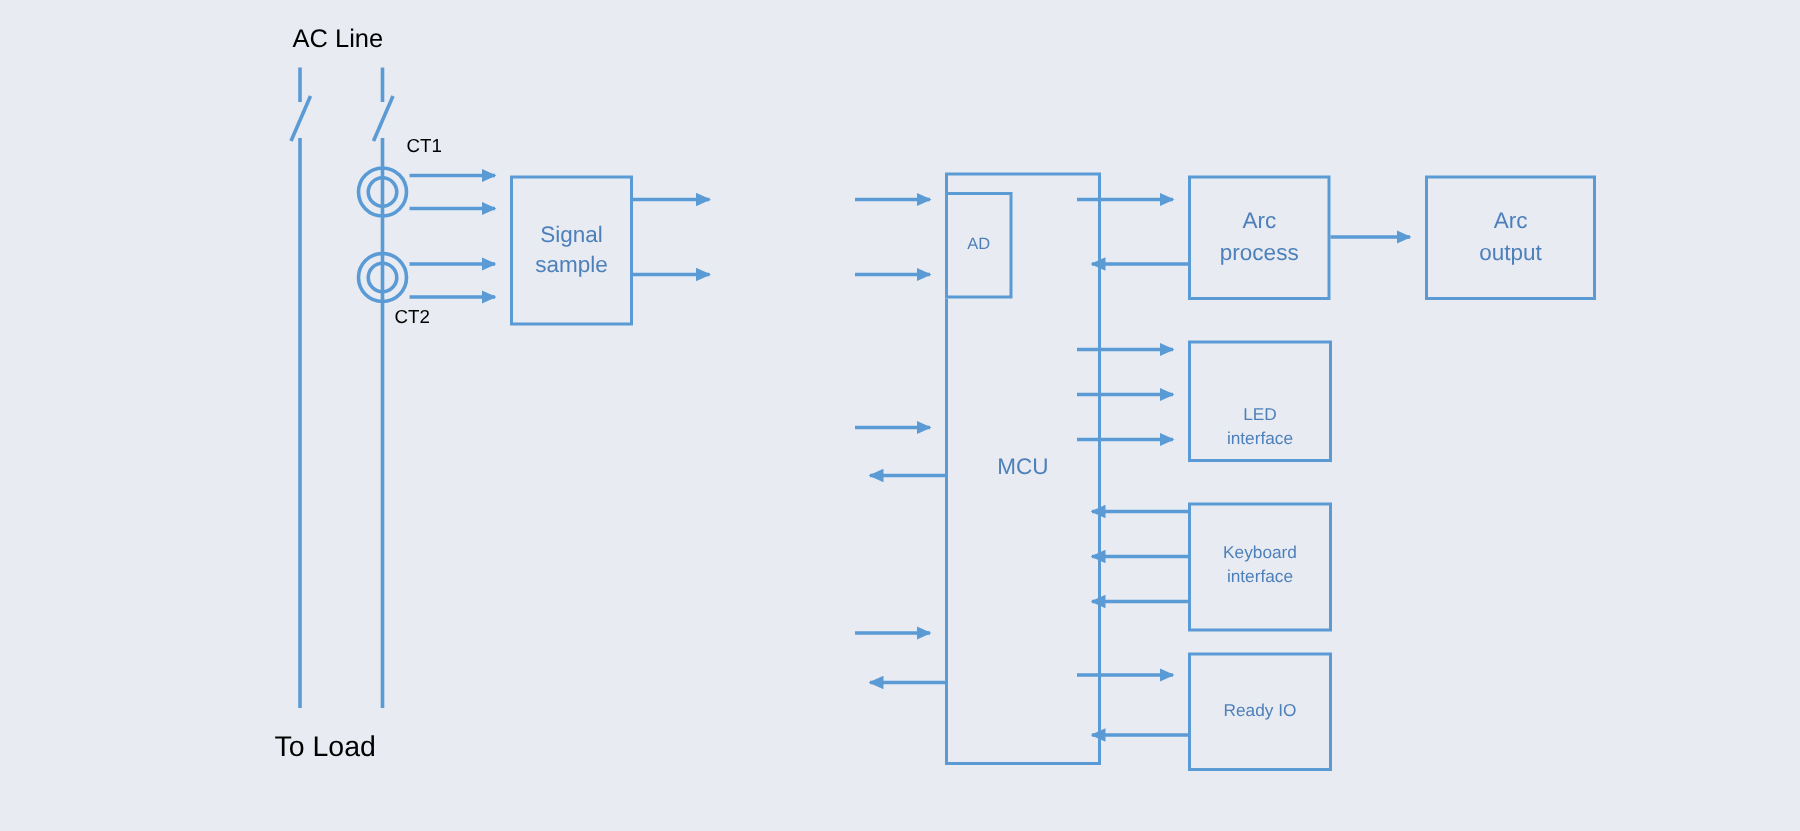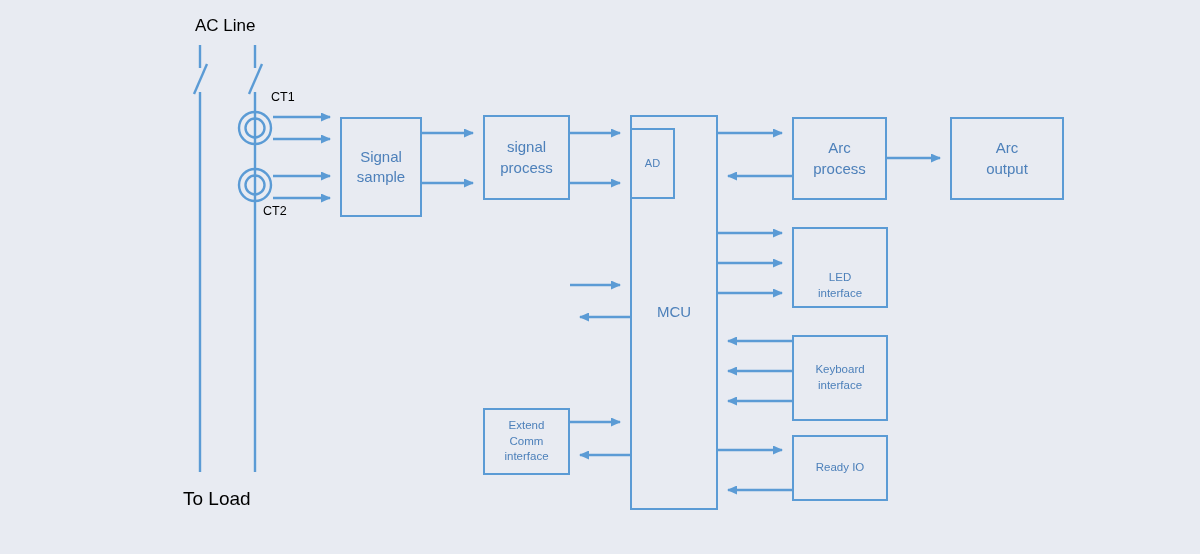--- a/index.html
+++ b/index.html
@@ -22,31 +22,31 @@
     text-align:center;
     box-sizing:border-box;
     line-height:1.35;
     background:transparent;
   }
   .block .bl{display:block;}
   .b-signal-sample{left:340px;top:117px;width:82px;height:100px;font-size:15px;}
   .b-signal-sample .bl{max-width:60px;}
   .b-signal-process{left:483px;top:115px;width:87px;height:85px;font-size:15px;}
   .b-signal-process .bl{max-width:62px;}
-  .b-mcu{left:630px;top:115px;width:88px;height:395px;font-size:15px;}
+  .b-mcu{left:630px;top:115px;width:104px;height:395px;font-size:15px;}
   .b-ad{left:630px;top:128px;width:45px;height:71px;font-size:11px;background:#e8ebf2;}
   .b-arc-detect{left:792px;top:117px;width:95px;height:83px;font-size:15px;}
   .b-arc-detect .bl{max-width:60px;}
   .b-arc-output{left:950px;top:117px;width:114px;height:83px;font-size:15px;}
   .b-arc-output .bl{max-width:60px;}
   .b-led{left:792px;top:227px;width:96px;height:81px;font-size:11.5px;}
   .b-led .bl{max-width:56px;margin-top:36px;}
   .b-keyboard{left:792px;top:335px;width:96px;height:86px;font-size:11.5px;}
   .b-keyboard .bl{max-width:64px;}
-  .b-ready{left:792px;top:435px;width:96px;height:66px;font-size:11.5px;}
+  .b-ready{left:792px;top:435px;width:96px;height:79px;font-size:11.5px;}
   .b-uart{left:483px;top:270px;width:87px;height:67px;font-size:15px;}
   .b-extend{left:483px;top:408px;width:87px;height:67px;font-size:11.5px;}
   .b-extend .bl{max-width:56px;}
   .lbl{
     position:absolute;
     color:#000000;
     white-space:nowrap;
   }
   .ac-line{left:195px;top:16px;font-size:17px;}
   .to-load{left:183px;top:488px;font-size:19px;}
@@ -121,23 +121,20 @@
   </svg>
 
   <div class="lbl ac-line">AC Line</div>
   <div class="lbl to-load">To Load</div>
   <div class="lbl ct1">CT1</div>
   <div class="lbl ct2">CT2</div>
 
   <div class="block b-signal-sample">
     <span class="bl">Signal sample</span>
   </div>
-  <div class="block b-signal-process">
-    <span class="bl">signal process</span>
-  </div>
   <div class="block b-mcu">
     <span class="bl">MCU</span>
   </div>
   <div class="block b-ad">
     <span class="bl">AD</span>
   </div>
   <div class="block b-arc-detect">
     <span class="bl">Arc process</span>
   </div>
   <div class="block b-arc-output">
@@ -145,17 +142,14 @@
   </div>
   <div class="block b-led">
     <span class="bl">LED interface</span>
   </div>
   <div class="block b-keyboard">
     <span class="bl">Keyboard interface</span>
   </div>
   <div class="block b-ready">
     <span class="bl">Ready IO</span>
   </div>
-  <div class="block b-extend">
-    <span class="bl">Extend Comm interface</span>
-  </div>
 
 </div>
 
 </body></html>

